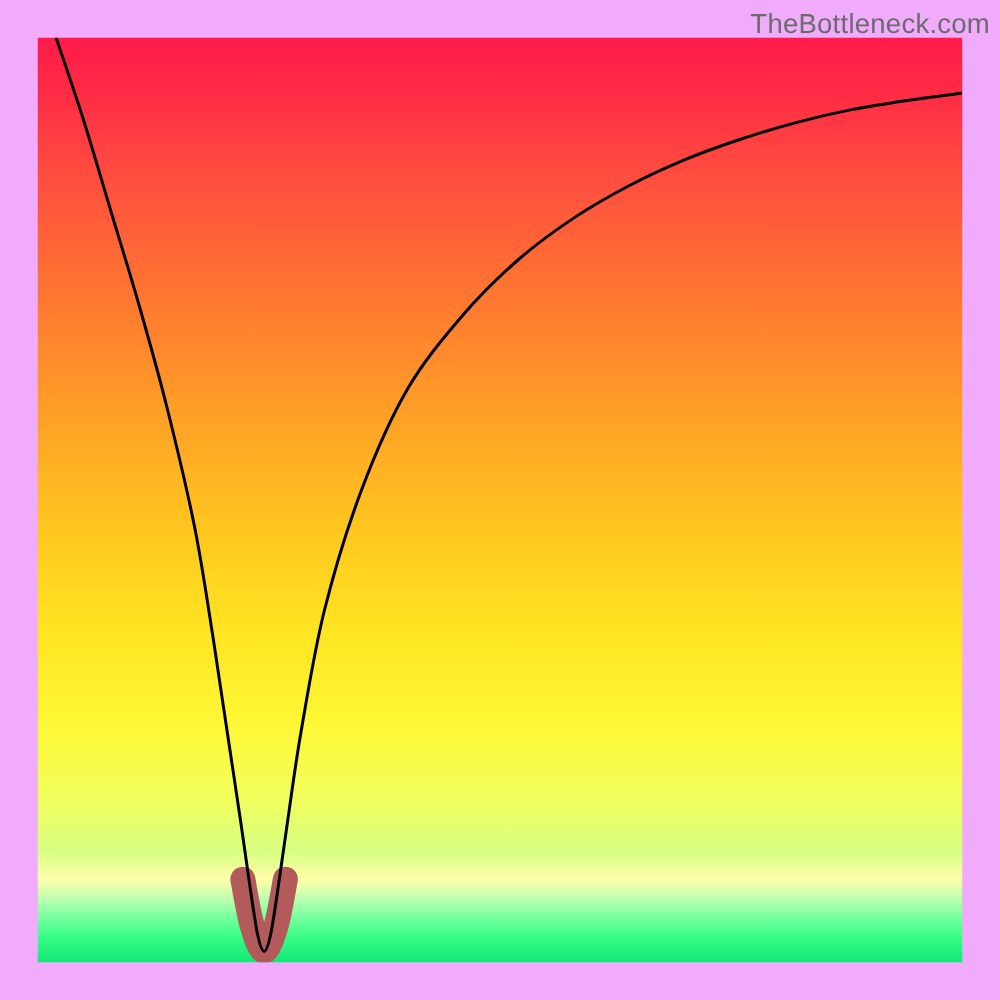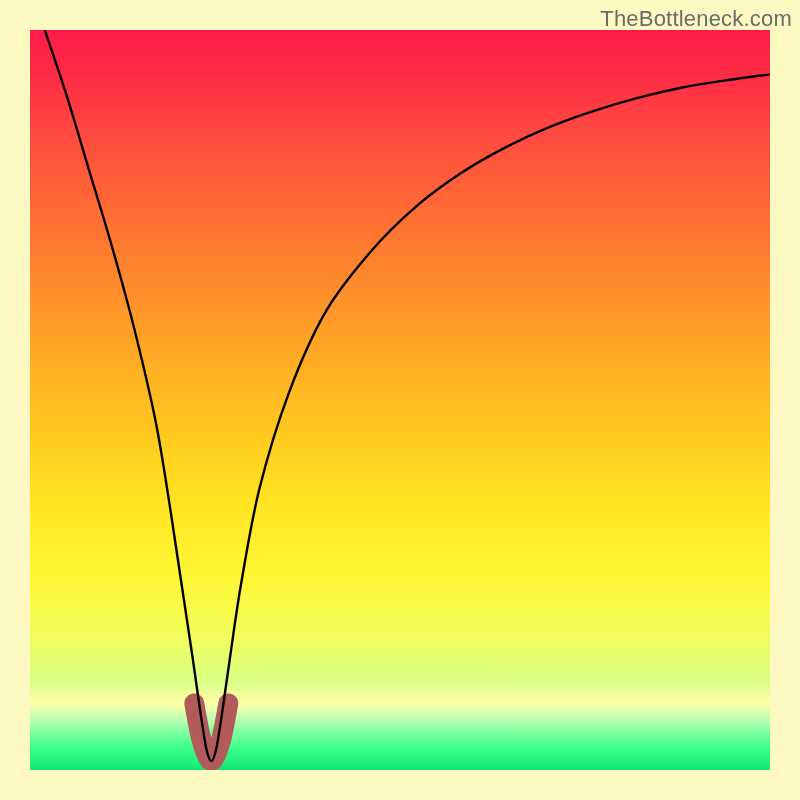--- a/index.html
+++ b/index.html
@@ -9,21 +9,21 @@
     height: 800px;
     overflow: hidden;
     background: #000;
     font-family: Arial, Helvetica, sans-serif;
   }
   .frame {
     position: absolute;
     top: 0; left: 0;
     width: 800px;
     height: 800px;
-    background: #fef9c3;
+    background: #f0abfc;
   }
   .plot-area {
     position: absolute;
     top: 30px;
     left: 30px;
     width: 740px;
     height: 740px;
     overflow: hidden;
   }
   .gradient-bg {

